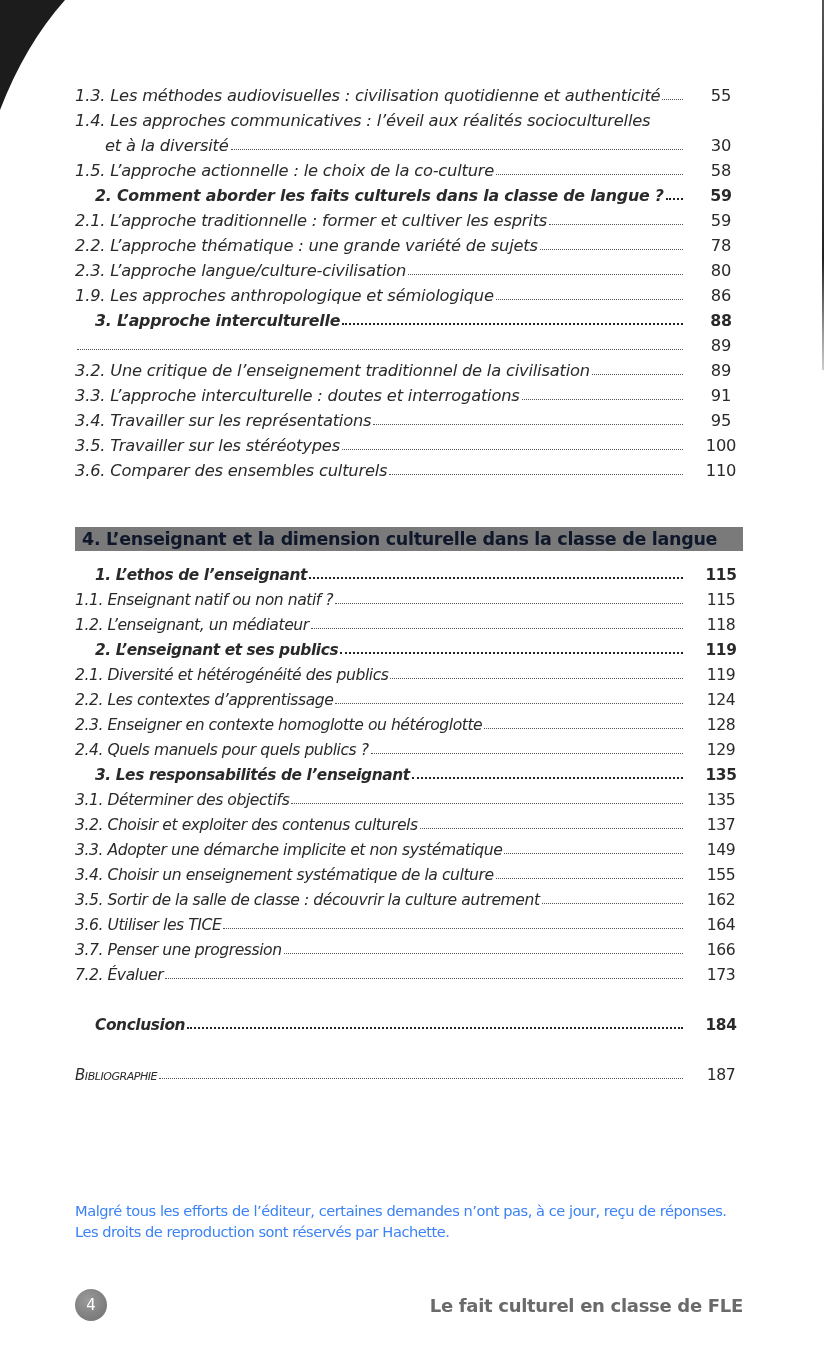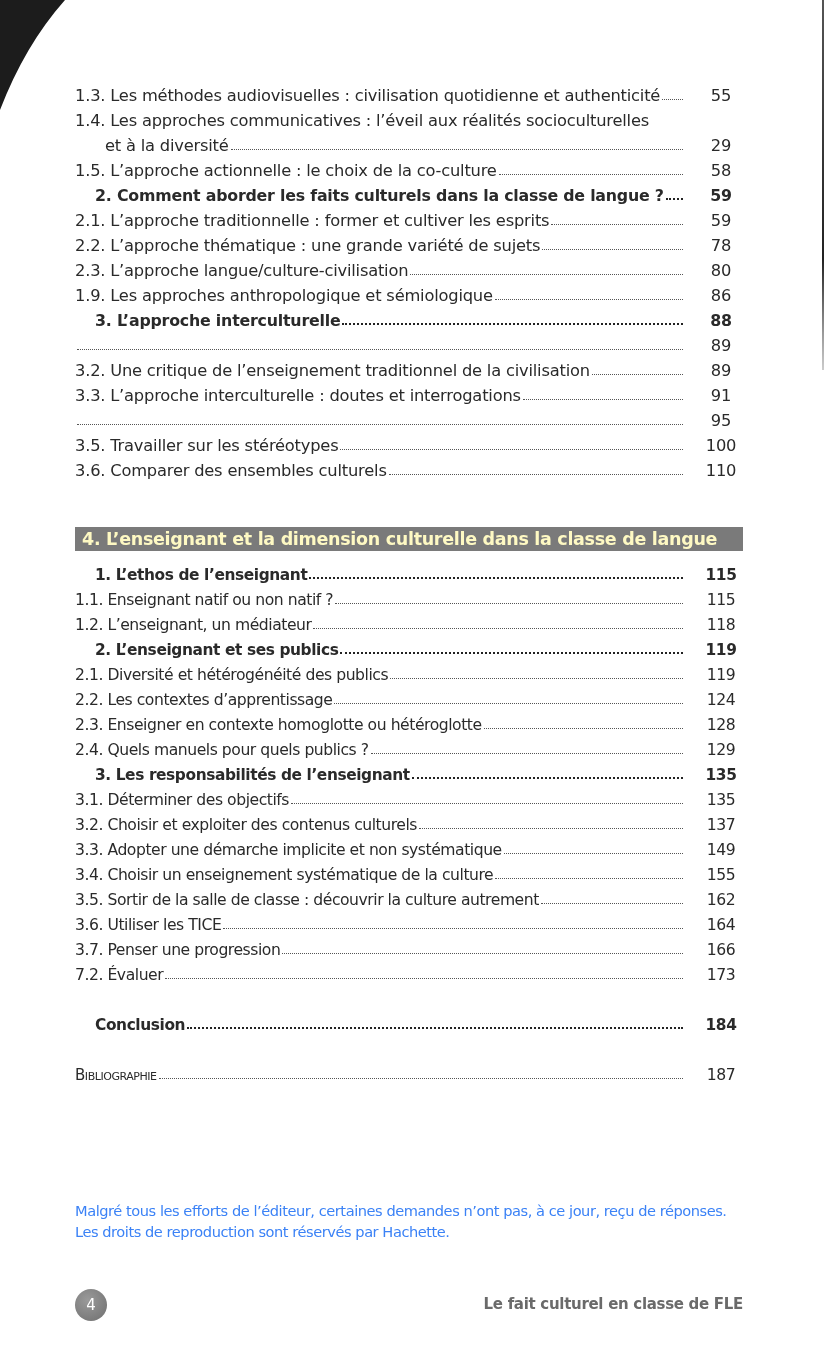--- a/index.html
+++ b/index.html
@@ -16,51 +16,51 @@
     }
     .toc {
       position: absolute; left: 75px; width: 668px;
     }
     .toc-block-1 { top: 83px; }
     .toc-block-2 { top: 563px; }
     .row {
       display: flex; align-items: baseline; height: 25px; line-height: 25px;
       font-size: 16.3px; letter-spacing: -0.2px; white-space: nowrap;
     }
-    .row .label { flex: 0 0 auto; }
+    .row .label { flex: 0 0 auto; font-style: italic; }
     .row .dots {
       flex: 1 1 auto; overflow: hidden; margin: 0 2px;
       border-bottom: 1.4px dotted #555; height: 1px; position: relative; top: -1px;
       margin-right: 16px;
     }
     .row .page { flex: 0 0 44px; text-align: center; }
     .row.bold { font-weight: bold; font-size: 15.8px; margin-left: 20px; }
     .row.bold .dots { border-bottom: 2px dotted #222; }
     .row.cont .label { padding-left: 30px; }
     .block2 .row { font-size: 15.6px; letter-spacing: -0.45px; transform-origin: left; }
     .block2 .row.bold { font-size: 15.4px; letter-spacing: -0.4px; }
     .section-header {
       position: absolute; left: 75px; top: 527px; width: 668px; height: 24px;
-      background: #7a7a7a; color: #fef9c3; font-weight: bold; font-size: 17.5px;
+      background: #7a7a7a; color: #0f172a; font-weight: bold; font-size: 17.5px;
       line-height: 24px; padding-left: 7px; box-sizing: border-box; letter-spacing: -0.3px;
     }
     .gap { height: 25px; }
     .smallcaps { font-variant: small-caps; font-size: 15px; }
     .note {
       position: absolute; left: 75px; top: 1200px; width: 680px;
       font-size: 14.6px; line-height: 21px; letter-spacing: -0.45px; color: #3b82f6;
     }
     .page-badge {
       position: absolute; left: 75px; top: 1289px; width: 32px; height: 32px;
       border-radius: 50%; background: radial-gradient(circle at 40% 35%, #9a9a9a, #6e6e6e);
       color: #fff; font-size: 15px; text-align: center; line-height: 32px;
     }
     .running-title {
       position: absolute; right: 81px; top: 1295px;
-      font-size: 15px; font-weight: bold; color: #6a6a6a; letter-spacing: -0.3px;
+      font-size: 18px; font-weight: bold; color: #6a6a6a; letter-spacing: -0.3px;
     }
   </style>
 </head>
 <body>
 
 <svg class="corner-shape" viewBox="0 0 70 110">
   <path d="M0 0 L65 0 Q25 45 0 110 Z" fill="#1c1c1c"></path>
 </svg>
 <div class="edge-line"></div>
 
@@ -69,21 +69,21 @@
     <span class="label">1.3. Les méthodes audiovisuelles : civilisation quotidienne et authenticité</span>
     <span class="dots"></span>
     <span class="page">55</span>
   </div>
   <div class="row">
     <span class="label">1.4. Les approches communicatives : l’éveil aux réalités socioculturelles</span>
   </div>
   <div class="row cont">
     <span class="label">et à la diversité</span>
     <span class="dots"></span>
-    <span class="page">29</span>
+    <span class="page">30</span>
   </div>
   <div class="row">
     <span class="label">1.5. L’approche actionnelle : le choix de la co-culture</span>
     <span class="dots"></span>
     <span class="page">58</span>
   </div>
   <div class="row bold">
     <span class="label">2. Comment aborder les faits culturels dans la classe de langue ?</span>
     <span class="dots"></span>
     <span class="page">59</span>
@@ -121,20 +121,21 @@
     <span class="label">3.2. Une critique de l’enseignement traditionnel de la civilisation</span>
     <span class="dots"></span>
     <span class="page">89</span>
   </div>
   <div class="row">
     <span class="label">3.3. L’approche interculturelle : doutes et interrogations</span>
     <span class="dots"></span>
     <span class="page">91</span>
   </div>
   <div class="row">
+    <span class="label">3.4. Travailler sur les représentations</span>
     <span class="dots"></span>
     <span class="page">95</span>
   </div>
   <div class="row">
     <span class="label">3.5. Travailler sur les stéréotypes</span>
     <span class="dots"></span>
     <span class="page">100</span>
   </div>
   <div class="row">
     <span class="label">3.6. Comparer des ensembles culturels</span>

